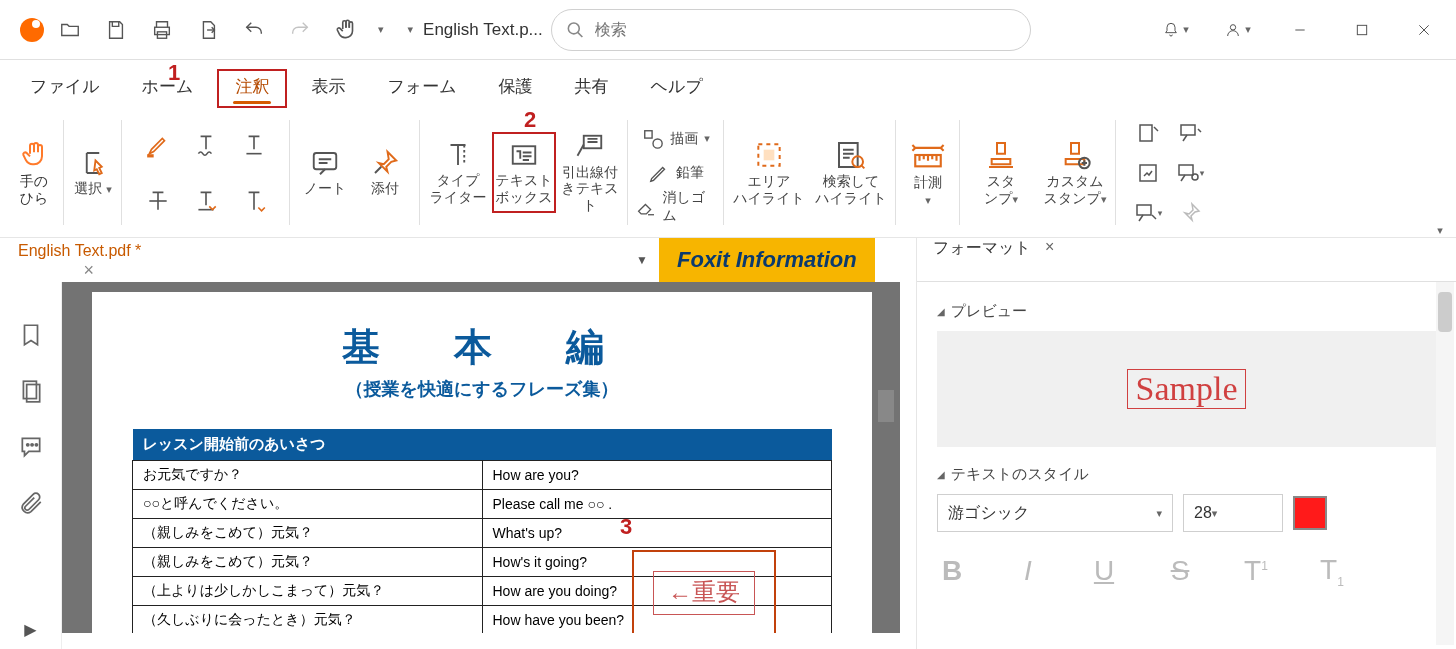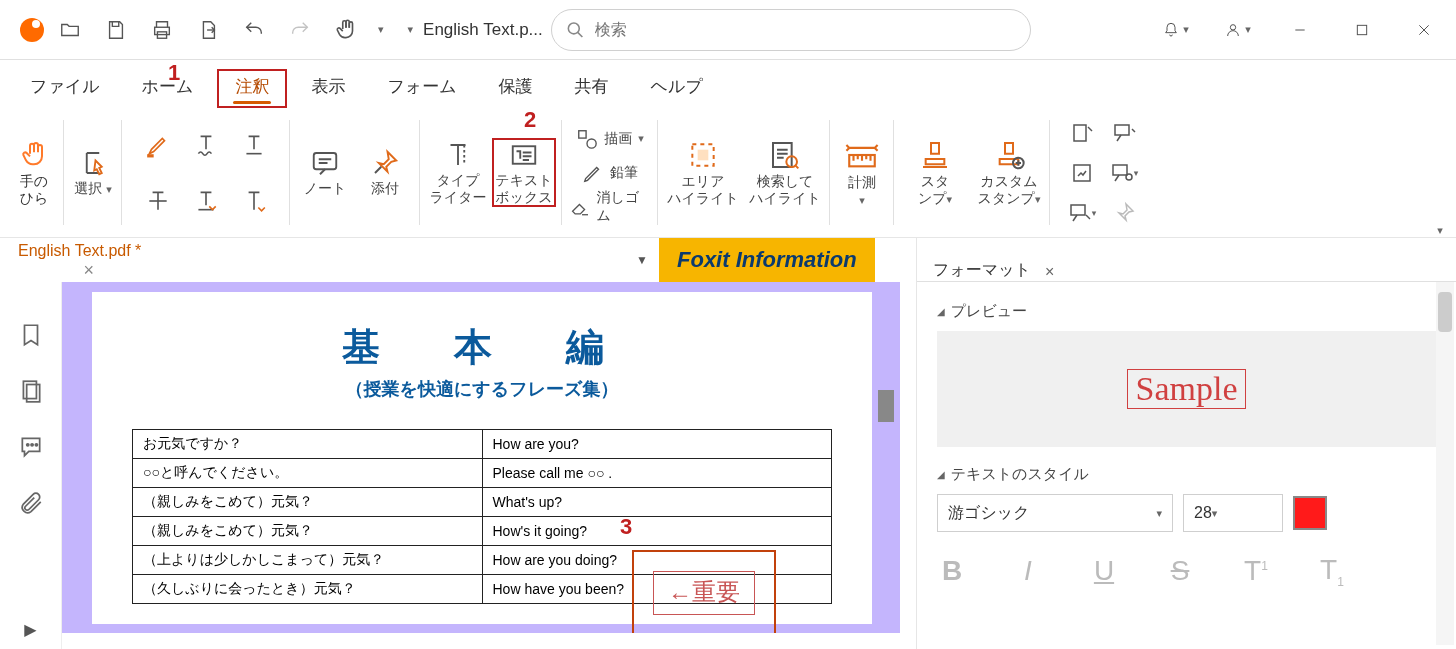--- a/index.html
+++ b/index.html
@@ -76,35 +76,35 @@
 .tab .close { margin-left:18px; font-size:18px; color:#888; }
 .tab-arrow { margin-left:auto; margin-right:10px; color:#555; font-size:12px; }
 .foxit-banner { position:absolute; top:238px; left:659px; height:44px; background:#f7b500; color:#0b3a6e; font-weight:700; font-style:italic; font-size:22px; display:flex; align-items:center; padding:0 18px; font-family: Arial, sans-serif; }
 
 
 .left-side { position:absolute; top:282px; left:0; width:62px; bottom:0; background:#fff; display:flex; flex-direction:column; align-items:center; gap:26px; padding-top:40px; border-right:1px solid #eee; }
 .left-side .sbtn svg { width:26px; height:26px; stroke:#666; fill:none; stroke-width:1.6; }
 .left-side .expand { margin-top:auto; margin-bottom:10px; color:#555; }
 
 
-.doc-canvas { position:absolute; top:282px; left:62px; width:838px; bottom:16px; background:#c4b5fd; overflow:hidden; }
+.doc-canvas { position:absolute; top:282px; left:62px; width:838px; bottom:16px; background:#737373; overflow:hidden; }
 .page { position:absolute; top:10px; left:30px; width:780px; background:#fff; padding:30px 40px 20px; }
 .doc-title { text-align:center; font-size:38px; font-weight:700; color:#0b5a9c; letter-spacing:18px; }
 .doc-sub { text-align:center; font-size:18px; color:#0b5a9c; margin-top:4px; font-weight:600; }
 .table { width:100%; border-collapse:collapse; margin-top:28px; font-size:14px; }
 .table th { background:#0b5a9c; color:#fff; text-align:left; padding:6px 10px; font-size:15px; font-weight:600; }
 .table td { border:1px solid #222; padding:5px 10px; }
 .table td:first-child { width:50%;margin-left:16px; }
 .callout { position:absolute; border:2px solid #c2410c; padding:19px; }
 .callout-inner { border:1px solid #c85555; padding:4px 14px 6px; font-size:24px; color:#c85555; display:flex; align-items:center; gap:8px; }
 .scroll-ind { position:absolute; top:390px; left:878px; width:16px; height:32px; background:#888; }
 
 
 .right-panel { position:absolute; top:238px; right:0; bottom:0; width:540px; background:#fff; border-left:1px solid #e6e6e6; }
-.rp-tab { height:44px; display:flex; align-items:flex-end; padding:0 16px; border-bottom:1px solid #e0e0e0; }
+.rp-tab { height:44px; display:flex; align-items:flex-start; padding:0 16px; border-bottom:1px solid #e0e0e0; }
 .rp-tab .t { font-size:16px; color:#333; }
 .rp-tab .close { margin-left:14px; color:#666; }
 .rp-body { padding:14px 20px 10px; overflow:hidden; }
 .sect-head { font-size:15px; color:#444; margin:6px 0 10px; display:flex; align-items:center; gap:6px; }
 .sect-head::before { content:"◢"; font-size:10px; color:#666; transform:rotate(0deg); }
 .preview-box { height:116px; background:#f0f0f0; display:flex; align-items:center; justify-content:center; margin:0 0 18px; }
 .preview-sample { border:1px solid #d04040; color:#d04040; font-size:34px; padding:0 8px; font-family: "Times New Roman", serif; }
 .font-row { display:flex; gap:10px; align-items:center; margin-top:10px; }
 .sel { border:1px solid #cfcfcf; height:38px; display:flex; align-items:center; padding:0 10px; font-size:16px; color:#333; background:#fff; }
 .sel.font { width:236px; justify-content:space-between; }
@@ -327,20 +327,31 @@
       </div>
       <div class="col boxed2">
         <div class="ricon">
             <svg viewBox="0 0 24 24">
               <rect x="3" y="5" width="18" height="14"></rect>
               <path d="M6 9h3v6M11 10h7M11 13h7M11 16h5"></path>
             </svg>
           </div>
         <div class="rlabel" style="white-space:pre-line">テキスト
 ボックス</div>
+      </div>
+      <div class="col">
+        <div class="ricon">
+            <svg viewBox="0 0 24 24">
+              <rect x="7" y="3" width="14" height="10"></rect>
+              <path d="M10 8h8M10 5.5h8"></path>
+              <path d="M7 10l-5 9"></path>
+            </svg>
+          </div>
+        <div class="rlabel" style="white-space:pre-line">引出線付
+きテキスト</div>
       </div>
     </div>
   </div>
 
   <div class="rgroup draw-group sep">
     <div class="row">
         <svg viewBox="0 0 24 24">
           <rect x="3" y="3" width="8" height="8"></rect>
           <circle cx="17" cy="17" r="5"></circle>
         </svg>
@@ -505,20 +516,23 @@
       </svg></div>
   <div class="expand">▶</div>
 </div>
 
 <div class="doc-canvas">
   <div class="page">
     <div class="doc-title">基　本　編</div>
     <div class="doc-sub">（授業を快適にするフレーズ集）</div>
     <table class="table">
       <tbody>
+          <tr>
+            <th colspan="2">レッスン開始前のあいさつ</th>
+          </tr>
       <tr>
             <td>お元気ですか？</td>
             <td>How are you?</td>
           </tr>
       <tr>
             <td>○○と呼んでください。</td>
             <td>Please call me ○○ .</td>
           </tr>
       <tr>
             <td>（親しみをこめて）元気？</td>

